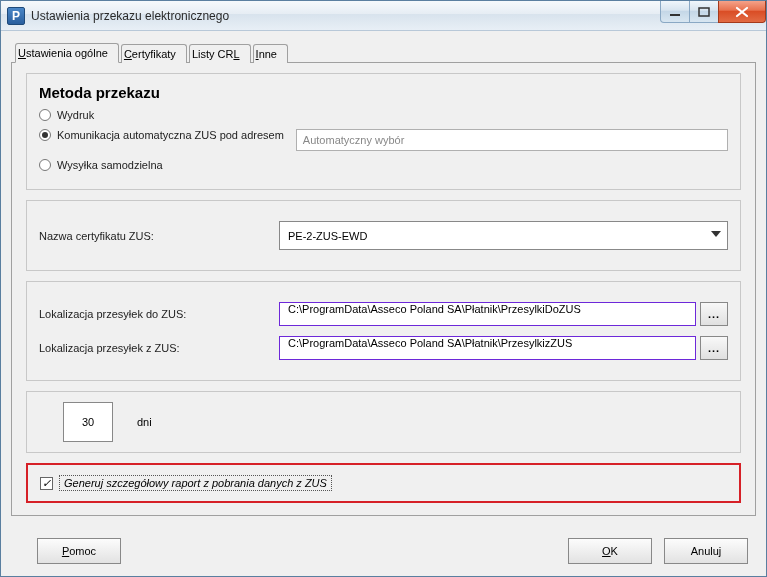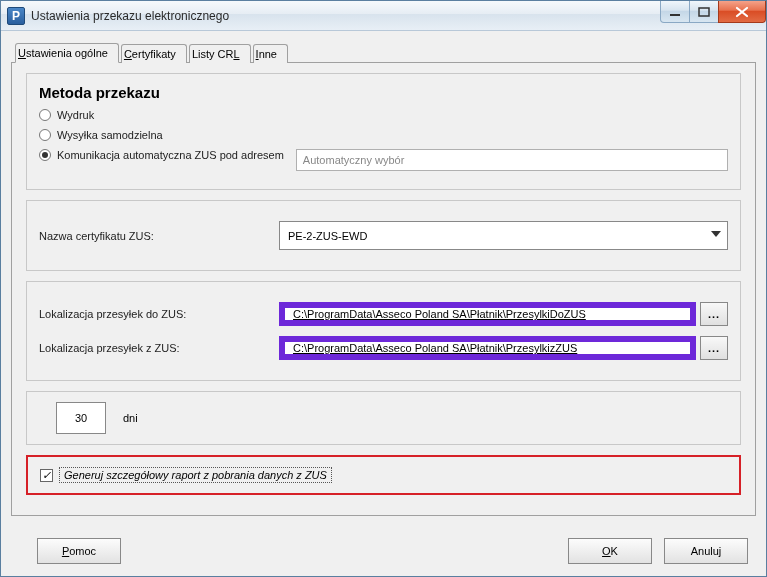--- a/index.html
+++ b/index.html
@@ -137,43 +137,42 @@
   }
   .combo::after {
     content:"";
     position:absolute; right:6px; top:9px;
     border-left:5px solid transparent;
     border-right:5px solid transparent;
     border-top:6px solid #333;
   }
   .path-input {
     flex:1;
-    border:6px solid #6d28d9;
+    border:1px solid #6d28d9;
     background:#fff;
     height:24px;
     padding:0 8px;
-    display:flex; align-items:flex-end;
+    display:flex; align-items:flex-start;
     font-size:11px;
-    text-decoration:underline;
   }
   .browse-btn {
     width:28px; height:24px;
     border:1px solid #888;
     background:linear-gradient(to bottom,#f8f8f8,#e0e0e0);
     margin-left:4px;
     display:flex; align-items:center; justify-content:center;
     font-weight:bold;
     cursor:pointer;
     letter-spacing: 1px;
   }
   .small-input {
-    width:50px; height:32px;
+    width:50px; height:40px;
     border:1px solid #888; background:#fff;
     text-align:center;
-    margin:0 17px;
+    margin:0 24px;
     display:inline-flex; align-items:center; justify-content:center;
   }
   .highlight-group {
     border: 2px solid #d62027;
     background:#f0f0f0;
     padding:10px 12px;
   }
   .checkbox-row { display:flex; align-items:center; gap:6px;font-style:italic; }
   .checkbox {
     width:13px; height:13px;
@@ -240,27 +239,27 @@
 
     <div class="panel">
 
       <div class="group">
         <div class="group-title">Metoda przekazu</div>
         <div class="radio-row">
           <span class="radio"></span>
           <span class="radio-label">Wydruk</span>
         </div>
         <div class="radio-row">
-          <span class="radio"></span>
-          <span class="radio-label">Wysyłka samodzielna</span>
-        </div>
-        <div class="radio-row">
           <span class="radio checked"></span>
           <span class="radio-label">Komunikacja automatyczna ZUS pod adresem</span>
           <span class="inline-input">Automatyczny wybór</span>
+        </div>
+        <div class="radio-row">
+          <span class="radio"></span>
+          <span class="radio-label">Wysyłka samodzielna</span>
         </div>
       </div>
 
       <div class="group">
         <div class="form-row">
           <div class="form-label">Nazwa certyfikatu ZUS:</div>
           <div class="combo">
             <span>PE-2-ZUS-EWD</span>
           </div>
         </div>

